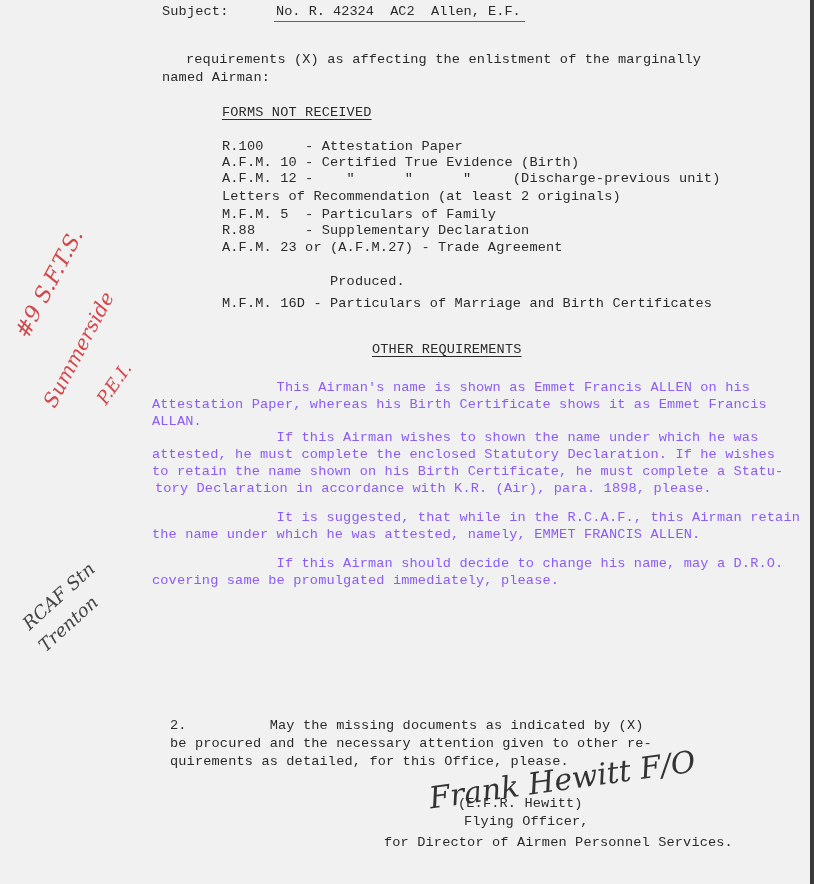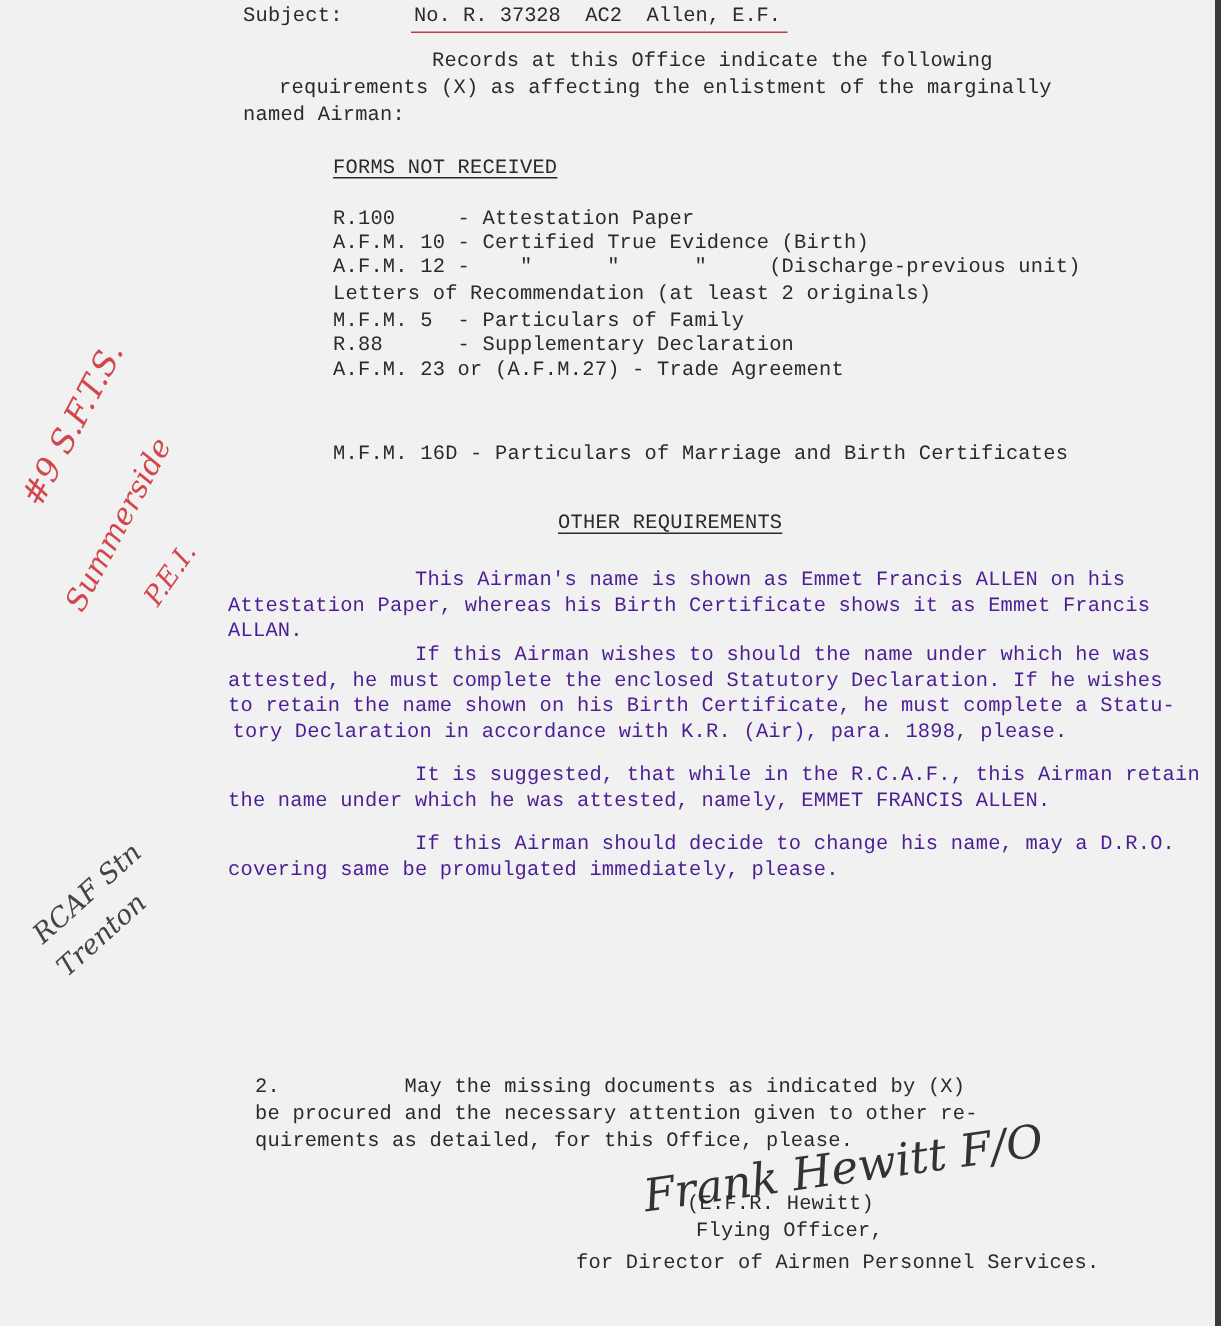--- a/index.html
+++ b/index.html
@@ -1,55 +1,55 @@
 <!DOCTYPE html>
 <html><head>
 <meta charset="utf-8">
 <style>
   html,body{margin:0;padding:0;}
   body{width:814px;height:884px;background:#f1f2f1;position:relative;overflow:hidden;
        font-family:"Liberation Mono","DejaVu Sans Mono",monospace;color:#2a2a2a;}
   .page{position:absolute;left:0;top:0;width:810px;height:884px;background:#f0f1f0;}
   .edge{position:absolute;right:0;top:0;width:4px;height:884px;background:#3a3a3a;}
   .line{position:absolute;white-space:pre;font-size:13.6px;line-height:16px;letter-spacing:0.15px;}
-  .red{color:#4c1d95;font-family:Liberation Mono, monospace;}
+  .red{color:#8b5cf6;font-family:Liberation Mono, monospace;}
   .ul{text-decoration:underline;text-underline-offset:3px;}
   .subj-val{position:absolute;left:276px;top:4px;font-size:13.6px;white-space:pre;}
   .subj-val::after{content:"";position:absolute;left:-2px;right:-4px;bottom:-3px;height:1.5px;background:#c23a44;}
   .hand{position:absolute;font-family:"DejaVu Serif",serif;font-style:italic;white-space:pre;}
   .hand-red{color:#d2474c;}
   .hand-grey{color:#444;}
 </style>
 </head>
 <body>
 
 <div class="page">
 
   <div class="line" style="left:162px;top:4px;">Subject:</div>
-  <div class="subj-val">No. R. 37328  AC2  Allen, E.F.</div>
+  <div class="subj-val">No. R. 42324  AC2  Allen, E.F.</div>
 
-  <div class="line" style="left:288px;top:34px;">Records at this Office indicate the following</div>
   <div class="line" style="left:162px;top:52px;margin-left:24px;">requirements (X) as affecting the enlistment of the marginally</div>
   <div class="line" style="left:162px;top:70px;">named Airman:</div>
 
   <div class="line ul" style="left:222px;top:105px;">FORMS NOT RECEIVED</div>
   <div class="line" style="left:222px;top:139px;">R.100     - Attestation Paper</div>
   <div class="line" style="left:222px;top:155px;">A.F.M. 10 - Certified True Evidence (Birth)</div>
   <div class="line" style="left:222px;top:171px;">A.F.M. 12 -    "      "      "     (Discharge-previous unit)</div>
   <div class="line" style="left:222px;top:189px;">Letters of Recommendation (at least 2 originals)</div>
   <div class="line" style="left:222px;top:207px;">M.F.M. 5  - Particulars of Family</div>
   <div class="line" style="left:222px;top:223px;">R.88      - Supplementary Declaration</div>
   <div class="line" style="left:222px;top:240px;">A.F.M. 23 or (A.F.M.27) - Trade Agreement</div>
   <div class="line" style="left:222px;top:257px;margin-top:39px;">M.F.M. 16D - Particulars of Marriage and Birth Certificates</div>
+  <div class="line" style="left:222px;top:274px;">             Produced.</div>
 
   <div class="line ul" style="left:372px;top:342px;">OTHER REQUIREMENTS</div>
   <div class="line red" style="left:152px;top:380px;">               This Airman's name is shown as Emmet Francis ALLEN on his</div>
   <div class="line red" style="left:152px;top:397px;">Attestation Paper, whereas his Birth Certificate shows it as Emmet Francis</div>
   <div class="line red" style="left:152px;top:414px;">ALLAN.</div>
-  <div class="line red" style="left:152px;top:430px;">               If this Airman wishes to should the name under which he was</div>
+  <div class="line red" style="left:152px;top:430px;">               If this Airman wishes to shown the name under which he was</div>
   <div class="line red" style="left:152px;top:447px;">attested, he must complete the enclosed Statutory Declaration. If he wishes</div>
   <div class="line red" style="left:152px;top:464px;">to retain the name shown on his Birth Certificate, he must complete a Statu-</div>
   <div class="line red" style="left:155px;top:481px;">tory Declaration in accordance with K.R. (Air), para. 1898, please.</div>
   <div class="line red" style="left:152px;top:510px;">               It is suggested, that while in the R.C.A.F., this Airman retain</div>
   <div class="line red" style="left:152px;top:527px;">the name under which he was attested, namely, EMMET FRANCIS ALLEN.</div>
   <div class="line red" style="left:152px;top:556px;">               If this Airman should decide to change his name, may a D.R.O.</div>
   <div class="line red" style="left:152px;top:573px;">covering same be promulgated immediately, please.</div>
 
   <div class="line" style="left:170px;top:718px;">2.          May the missing documents as indicated by (X)</div>
   <div class="line" style="left:170px;top:736px;">be procured and the necessary attention given to other re-</div>

